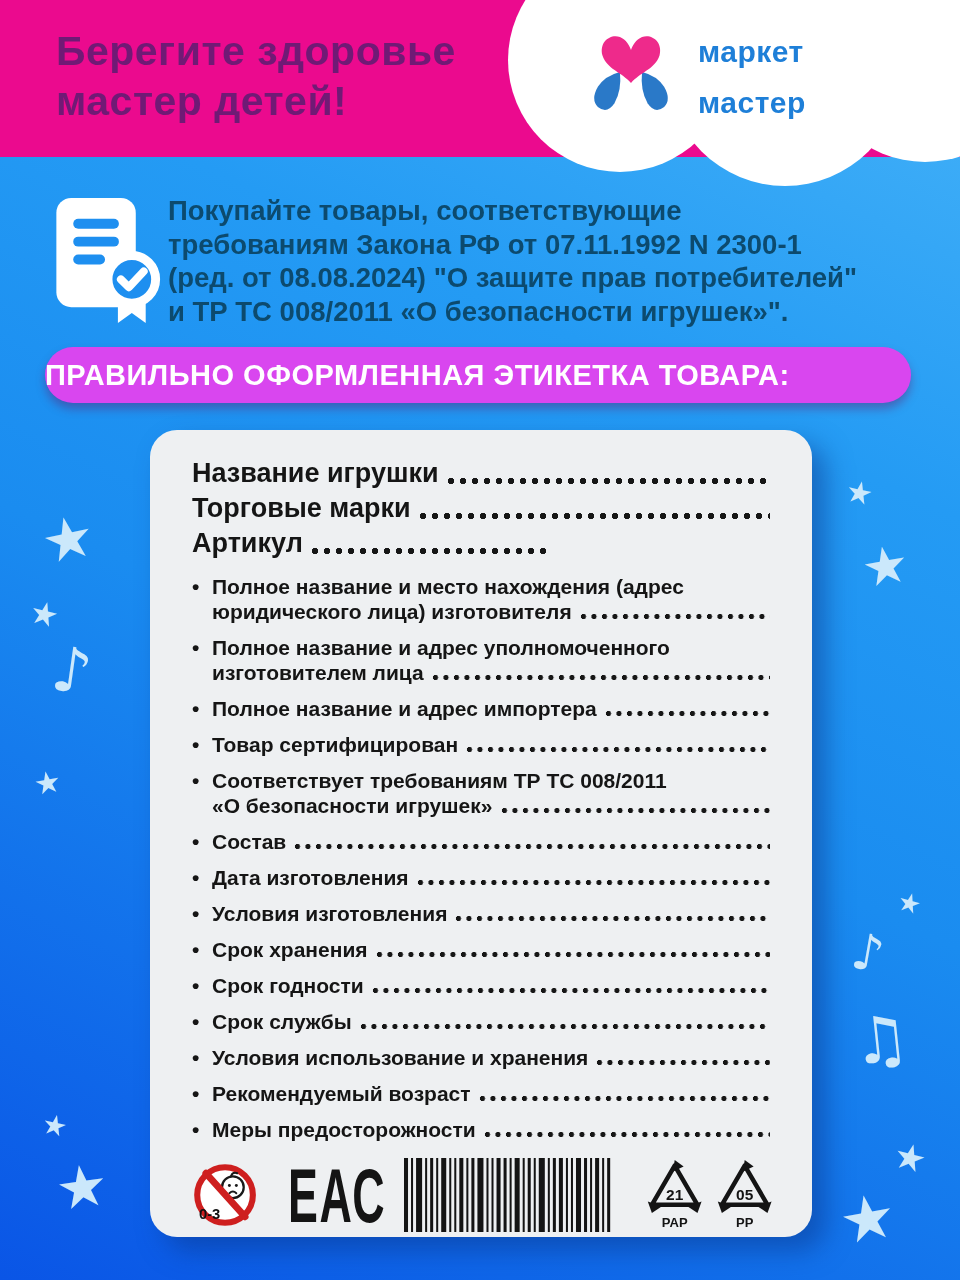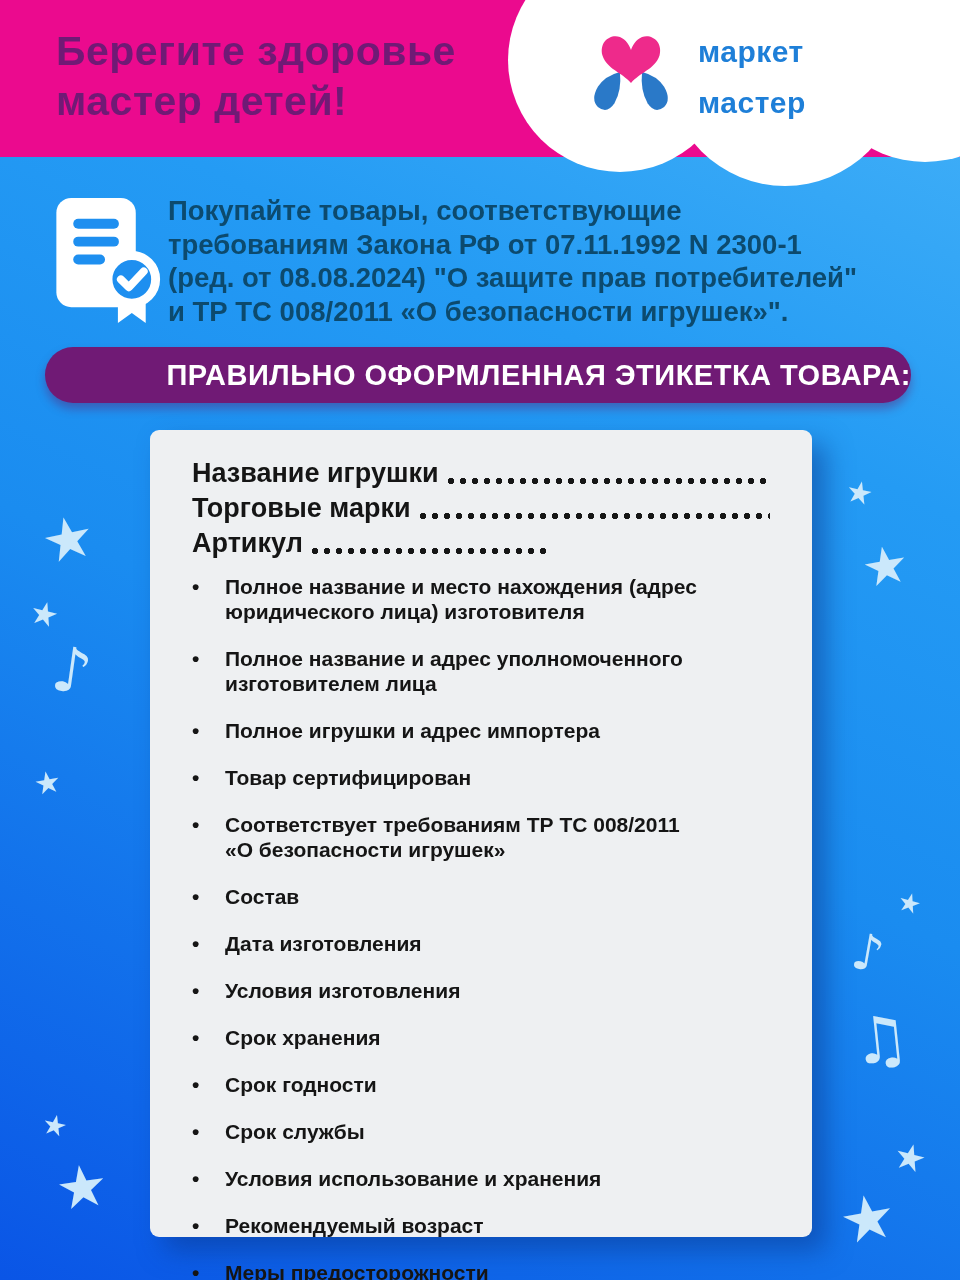--- a/index.html
+++ b/index.html
@@ -15,43 +15,43 @@
   
   .cloud{position:absolute;left:455px;top:0;width:505px;height:215px;}
   .logo-icon{position:absolute;left:585px;top:24px;width:92px;height:96px;}
   .logo-text{position:absolute;left:698px;top:26px;color:#1E7FD8;font-weight:800;
     font-size:30px;line-height:51px;letter-spacing:.5px;}
   
   .intro-icon{position:absolute;left:48px;top:192px;width:115px;height:134px;}
   .intro-text{position:absolute;left:168px;top:194px;width:768px;color:#0c4a6e;
     font-weight:800;font-size:27.5px;line-height:33.5px;}
   
-  .pill{position:absolute;left:45px;top:347px;width:866px;height:56px;background:#701a75;
-    border-radius:30px;display:flex;align-items:center;justify-content:flex-end;
+  .pill{position:absolute;left:45px;top:347px;width:866px;height:56px;background:#d946ef;
+    border-radius:30px;display:flex;align-items:center;justify-content:flex-start;
     color:#fff;font-weight:800;font-size:29px;letter-spacing:.5px;
     box-shadow:0 6px 10px rgba(110,0,80,.35);}
   
   .card{position:absolute;left:150px;top:430px;width:662px;height:807px;background:#EEF0F2;
-    border-radius:9px;box-sizing:border-box;padding:26px 40px 18px 42px;
+    border-radius:27px;box-sizing:border-box;padding:26px 40px 18px 42px;
     box-shadow:14px 14px 26px rgba(9,53,140,.5);color:#151515;}
   .hdr-row{display:flex;font-size:27px;font-weight:800;line-height:35px;}
   .hdr-row .hlabel{white-space:nowrap;}
   .leader{flex:1 1 auto;height:7px;margin:0 2px 4px 8px;align-self:flex-end;
     background-image:radial-gradient(circle at 3.5px 3.5px,#161616 2.4px,rgba(0,0,0,0) 2.9px);
     background-size:10.5px 7px;background-repeat:repeat-x;}
   .hdr-row .leader{height:8px;margin-bottom:6px;
     background-image:radial-gradient(circle at 4px 4px,#161616 2.9px,rgba(0,0,0,0) 3.4px);
     background-size:12px 8px;}
   .leader.short{flex:0 0 auto;width:238px;}
   .bullet-list{margin-top:13px;}
   .bullet-item{display:flex;margin-bottom:11px;font-size:21px;font-weight:700;line-height:25px;}
   .bullet-dot{width:20px;flex:0 0 auto;}
   .bullet-content{flex:1 1 auto;display:flex;flex-direction:column;}
-  .b-line{white-space:nowrap;margin-left:13px;}
-  .b-line.flex{display:flex;flex-direction:column;}
+  .b-line{white-space:nowrap;}
+  .b-line.flex{display:flex;}
   
   .marks{display:flex;align-items:center;margin-top:10px;}
   .eac-mark{display:inline-block;margin-left:30px;font-weight:900;font-size:56px;
     color:#141414;letter-spacing:2px;transform:scale(.8,1.35);transform-origin:left center;
     width:92px;}
   .barcode{margin-left:24px;width:232px;height:74px;}
   .recycle{margin-left:36px;width:62px;height:84px;}
   .recycle + .recycle{margin-left:14px;}
   .age-mark{width:74px;height:74px;}
   
@@ -136,21 +136,21 @@
           <div class="b-line flex">
             <span>изготовителем лица</span>
             <div class="leader"></div>
           </div>
         </div>
       </div>
       <div class="bullet-item">
         <span class="bullet-dot">•</span>
         <div class="bullet-content">
           <div class="b-line flex">
-            <span>Полное игрушки и адрес импортера</span>
+            <span>Полное название и адрес импортера</span>
             <div class="leader"></div>
           </div>
         </div>
       </div>
       <div class="bullet-item">
         <span class="bullet-dot">•</span>
         <div class="bullet-content">
           <div class="b-line flex">
             <span>Товар сертифицирован</span>
             <div class="leader"></div>

